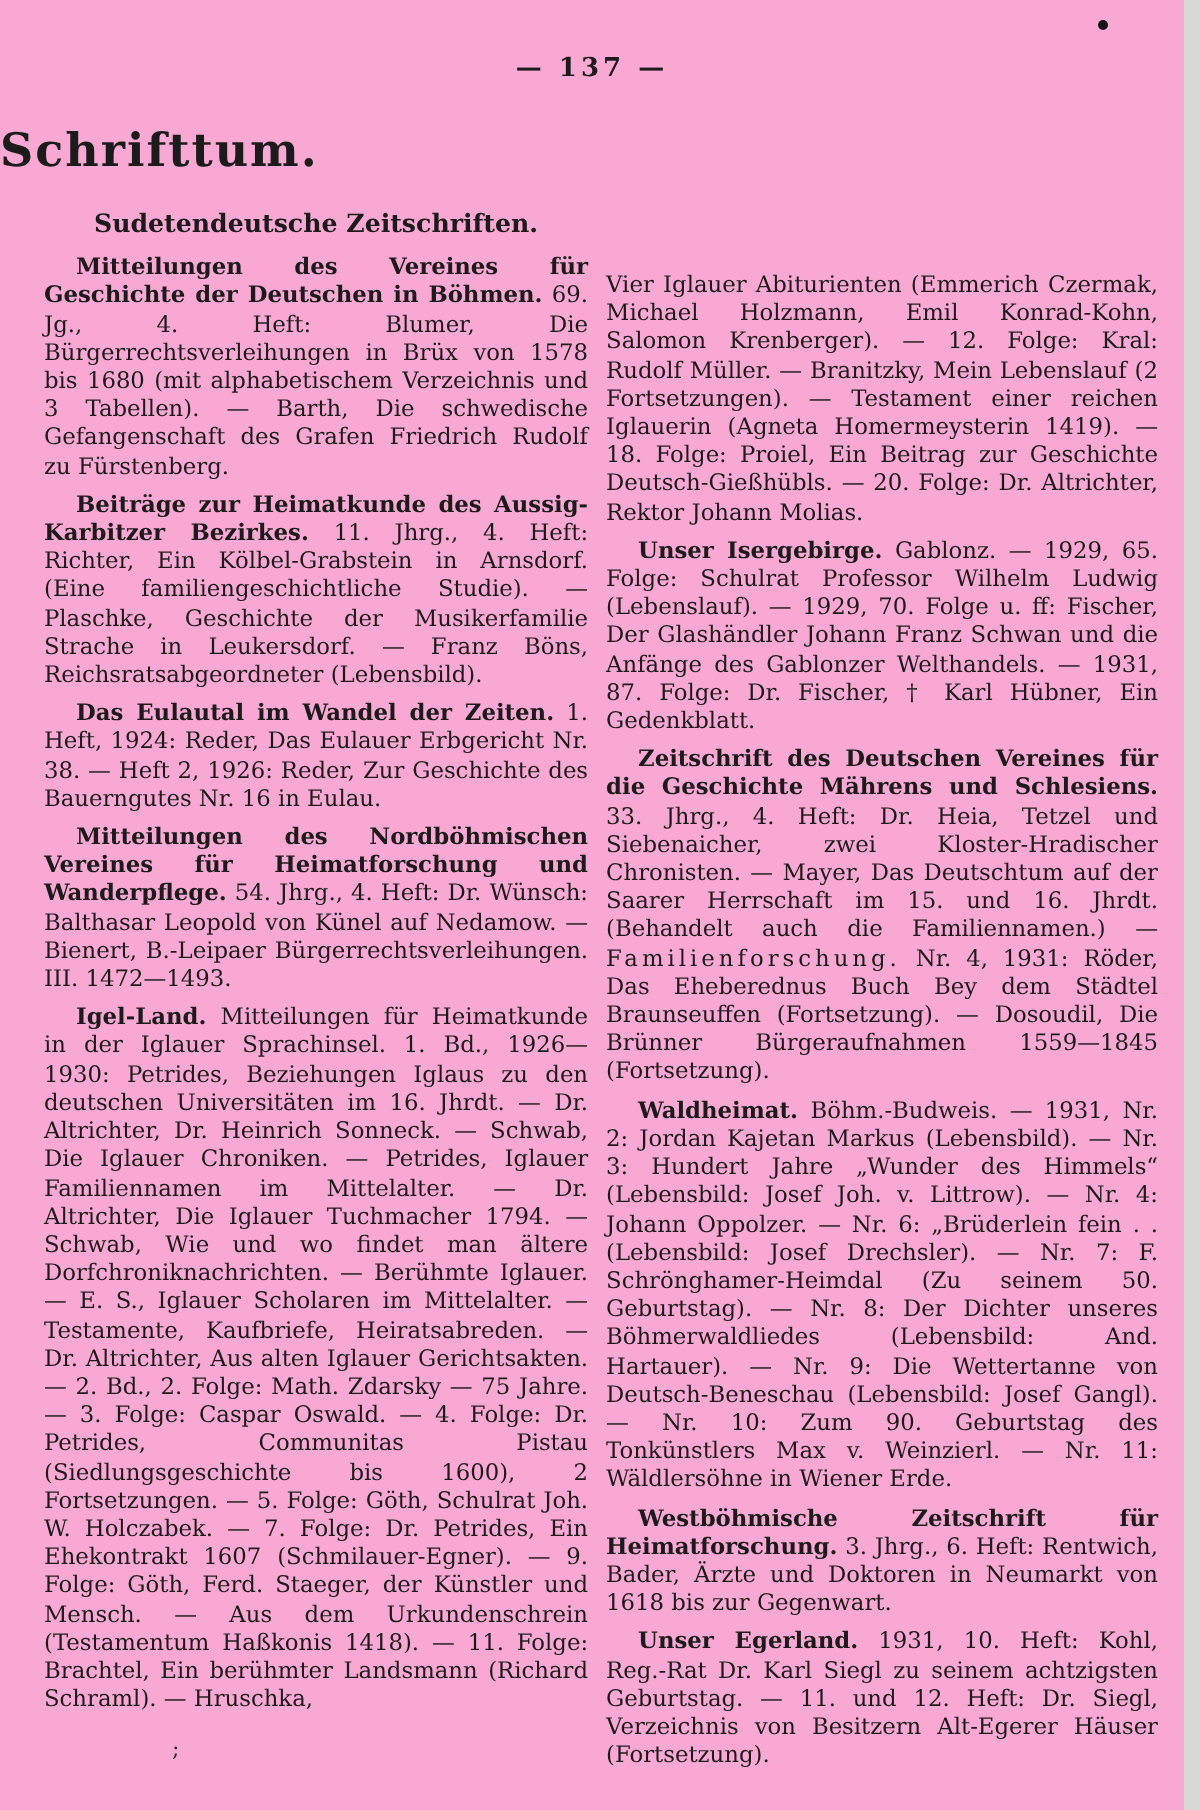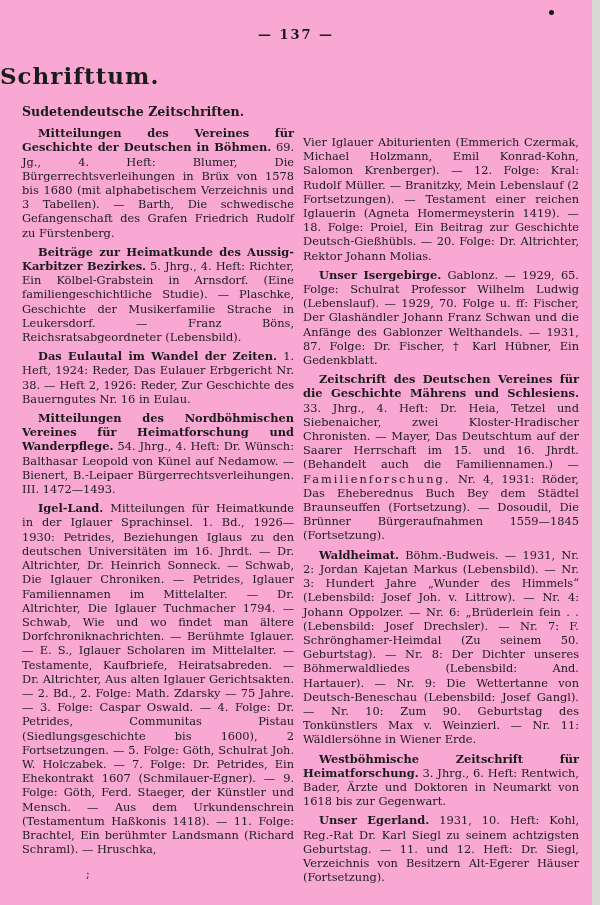--- a/index.html
+++ b/index.html
@@ -42,20 +42,21 @@
   .col{
     text-align:justify;
     font-size:11.4px;
     line-height:14.2px;
     hyphens:none;
   }
   .col.left{width:277px;}
   .col.right{width:281px;}
   .sec-heading{
     margin:2px 0 7px 0;
+    text-align:center;
     font-size:12.6px;
     font-weight:700;
   }
   p.entry{
     margin:0 0 5px 0;
     text-indent:16px;
   }
   p.entry.cont{text-indent:0;margin-top:32px;}
   .lead{font-weight:700;}
   .sperr{letter-spacing:2px;}
@@ -71,21 +72,21 @@
 
   <h1 class="title">Schrifttum.</h1>
 
   <div class="columns">
 
     <div class="col left">
       <h2 class="sec-heading">Sudetendeutsche Zeitschriften.</h2>
 
       <p class="entry"><b class="lead">Mitteilungen des Vereines für Geschichte der Deutschen in Böhmen.</b> <span>69. Jg., 4. Heft: Blumer, Die Bürgerrechtsverleihungen in Brüx von 1578 bis 1680 (mit alphabetischem Verzeichnis und 3 Tabellen). — Barth, Die schwedische Gefangenschaft des Grafen Friedrich Rudolf zu Fürstenberg.</span></p>
 
-      <p class="entry"><b class="lead">Beiträge zur Heimatkunde des Aussig-Karbitzer Bezirkes.</b> <span>5. Jhrg., 4. Heft: Richter, Ein Kölbel-Grabstein in Arnsdorf. (Eine familiengeschichtliche Studie). — Plaschke, Geschichte der Musikerfamilie Strache in Leukersdorf. — Franz Böns, Reichsratsabgeordneter (Lebensbild).</span></p>
+      <p class="entry"><b class="lead">Beiträge zur Heimatkunde des Aussig-Karbitzer Bezirkes.</b> <span>11. Jhrg., 4. Heft: Richter, Ein Kölbel-Grabstein in Arnsdorf. (Eine familiengeschichtliche Studie). — Plaschke, Geschichte der Musikerfamilie Strache in Leukersdorf. — Franz Böns, Reichsratsabgeordneter (Lebensbild).</span></p>
 
       <p class="entry"><b class="lead">Das Eulautal im Wandel der Zeiten.</b> <span>1. Heft, 1924: Reder, Das Eulauer Erbgericht Nr. 38. — Heft 2, 1926: Reder, Zur Geschichte des Bauerngutes Nr. 16 in Eulau.</span></p>
 
       <p class="entry"><b class="lead">Mitteilungen des Nordböhmischen Vereines für Heimatforschung und Wanderpflege.</b> <span>54. Jhrg., 4. Heft: Dr. Wünsch: Balthasar Leopold von Künel auf Nedamow. — Bienert, B.-Leipaer Bürgerrechtsverleihungen. III. 1472—1493.</span></p>
 
 
       <p class="entry"><b class="lead">Igel-Land.</b> <span>Mitteilungen für Heimatkunde in der Iglauer Sprachinsel. 1. Bd., 1926—1930: Petrides, Beziehungen Iglaus zu den deutschen Universitäten im 16. Jhrdt. — Dr. Altrichter, Dr. Heinrich Sonneck. — Schwab, Die Iglauer Chroniken. — Petrides, Iglauer Familiennamen im Mittelalter. — Dr. Altrichter, Die Iglauer Tuchmacher 1794. — Schwab, Wie und wo findet man ältere Dorfchroniknachrichten. — Berühmte Iglauer. — E. S., Iglauer Scholaren im Mittelalter. — Testamente, Kaufbriefe, Heiratsabreden. — Dr. Altrichter, Aus alten Iglauer Gerichtsakten. — 2. Bd., 2. Folge: Math. Zdarsky — 75 Jahre. — 3. Folge: Caspar Oswald. — 4. Folge: Dr. Petrides, Communitas Pistau (Siedlungsgeschichte bis 1600), 2 Fortsetzungen. — 5. Folge: Göth, Schulrat Joh. W. Holczabek. — 7. Folge: Dr. Petrides, Ein Ehekontrakt 1607 (Schmilauer-Egner). — 9. Folge: Göth, Ferd. Staeger, der Künstler und Mensch. — Aus dem Urkundenschrein (Testamentum Haßkonis 1418). — 11. Folge: Brachtel, Ein berühmter Landsmann (Richard Schraml). — Hruschka,</span></p>
     </div>
 
     <div class="col right">

